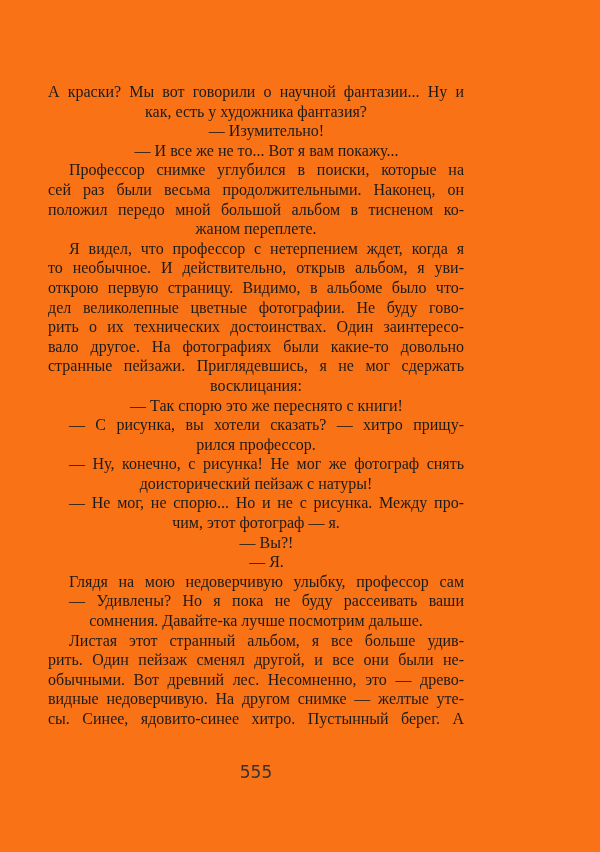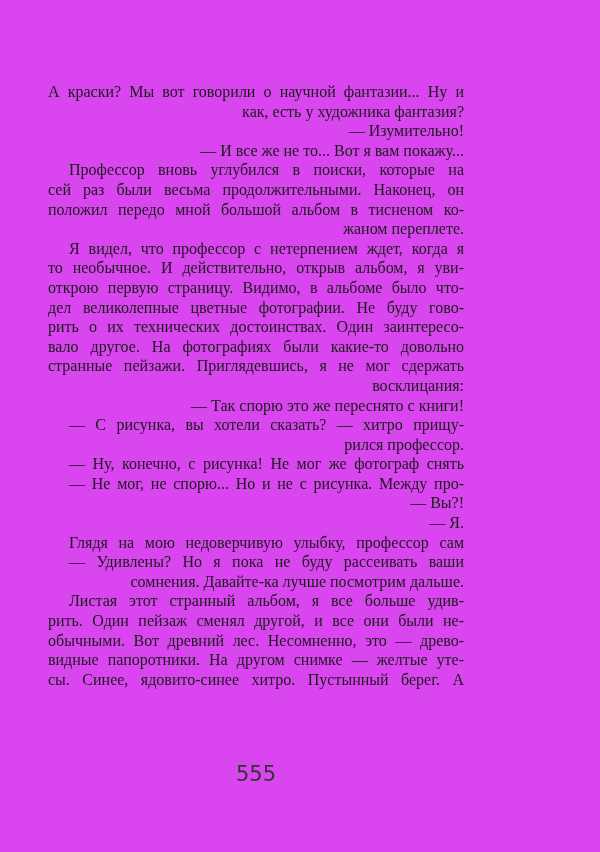--- a/index.html
+++ b/index.html
@@ -22,57 +22,57 @@
     color: #1b1b1b;
     font-family: "Liberation Serif", "DejaVu Serif", serif;
     font-size: 16px;
     line-height: 19.6px;
     text-rendering: optimizeLegibility;
   }
   .line {
     height: 19.6px;
     overflow: hidden;
     white-space: normal;
-    text-align: right;
+    text-align: center;
   }
   .line.j {
     text-align: justify;
     text-align-last: justify;
   }
   .line.ind {
     text-indent: 21px;
   }
   .page-number {
     position: absolute;
     left: 48px;
     top: 762px;
     width: 416px;
     text-align: center;
     font-family: "DejaVu Sans", "Liberation Sans", sans-serif;
-    font-size: 21px;
+    font-size: 17px;
     color: #333333;
   }
 </style>
 </head>
 <body>
 
-<div class="book-page" style="background: #d946ef;">
+<div class="book-page" style="background: #f97316;">
   <div class="text-block" id="text-block" style="color: rgb(27, 27, 27);">
       <div>
         <div class="line j">А краски? Мы вот говорили о научной фантазии... Ну и</div>
         <div class="line">как, есть у художника фантазия?</div>
       </div>
       <div>
         <div class="line ind">— Изумительно!</div>
       </div>
       <div>
         <div class="line ind">— И все же не то... Вот я вам покажу...</div>
       </div>
       <div>
-        <div class="line j ind">Профессор вновь углубился в поиски, которые на</div>
+        <div class="line j ind">Профессор снимке углубился в поиски, которые на</div>
         <div class="line j">сей раз были весьма продолжительными. Наконец, он</div>
         <div class="line j">положил передо мной большой альбом в тисненом ко-</div>
         <div class="line">жаном переплете.</div>
       </div>
       <div>
         <div class="line j ind">Я видел, что профессор с нетерпением ждет, когда я</div>
         <div class="line j">то необычное. И действительно, открыв альбом, я уви-</div>
         <div class="line j">открою первую страницу. Видимо, в альбоме было что-</div>
         <div class="line j">дел великолепные цветные фотографии. Не буду гово-</div>
         <div class="line j">рить о их технических достоинствах. Один заинтересо-</div>
@@ -82,39 +82,41 @@
       </div>
       <div>
         <div class="line ind">— Так спорю это же переснято с книги!</div>
       </div>
       <div>
         <div class="line j ind">— С рисунка, вы хотели сказать? — хитро прищу-</div>
         <div class="line">рился профессор.</div>
       </div>
       <div>
         <div class="line j ind">— Ну, конечно, с рисунка! Не мог же фотограф снять</div>
+        <div class="line">доисторический пейзаж с натуры!</div>
       </div>
       <div>
         <div class="line j ind">— Не мог, не спорю... Но и не с рисунка. Между про-</div>
+        <div class="line">чим, этот фотограф — я.</div>
       </div>
       <div>
         <div class="line ind">— Вы?!</div>
       </div>
       <div>
         <div class="line ind">— Я.</div>
       </div>
       <div>
         <div class="line j ind">Глядя на мою недоверчивую улыбку, профессор сам</div>
       </div>
       <div>
         <div class="line j ind">— Удивлены? Но я пока не буду рассеивать ваши</div>
         <div class="line">сомнения. Давайте-ка лучше посмотрим дальше.</div>
       </div>
       <div>
         <div class="line j ind">Листая этот странный альбом, я все больше удив-</div>
         <div class="line j">рить. Один пейзаж сменял другой, и все они были не-</div>
         <div class="line j">обычными. Вот древний лес. Несомненно, это — древо-</div>
-        <div class="line j">видные папоротники. На другом снимке — желтые уте-</div>
+        <div class="line j">видные недоверчивую. На другом снимке — желтые уте-</div>
         <div class="line j">сы. Синее, ядовито-синее хитро. Пустынный берег. А</div>
       </div>
     </div>
   <div class="page-number" style="color: rgb(51, 51, 51);">555</div>
 </div>
 
 </body></html>

